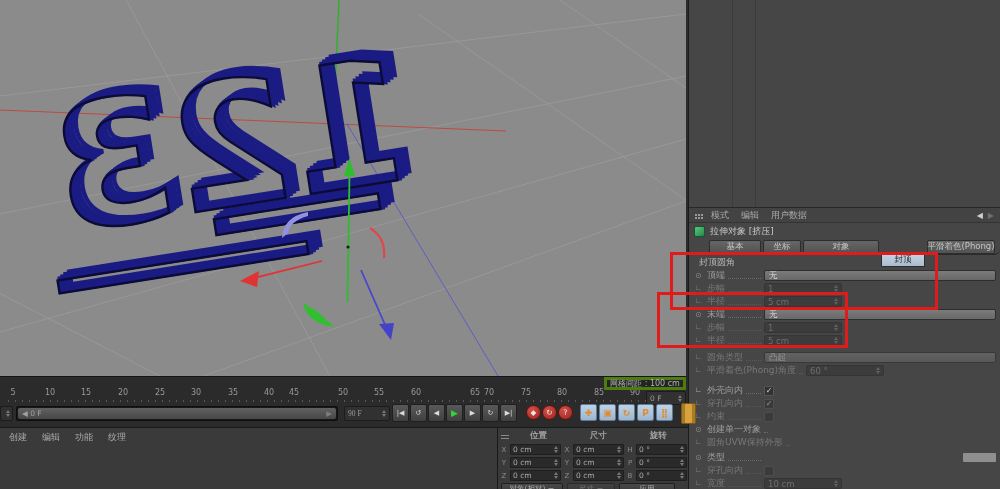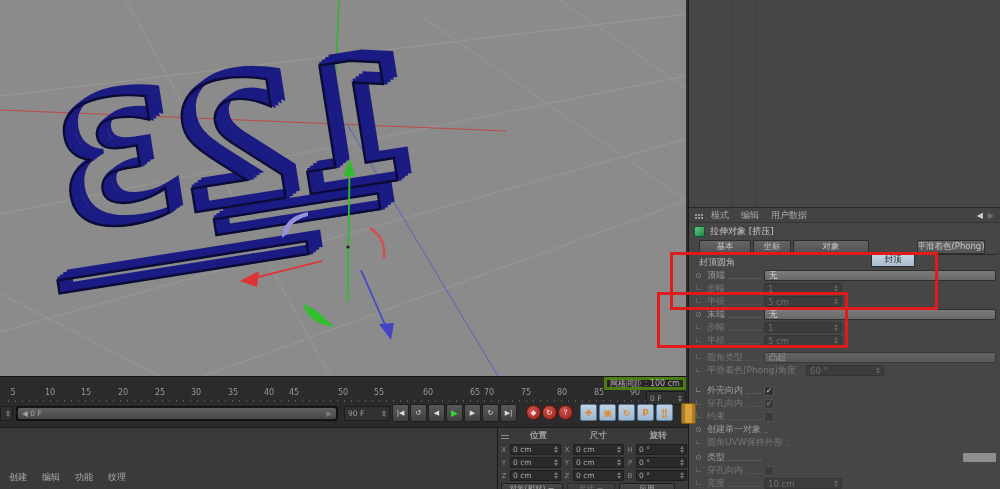--- a/index.html
+++ b/index.html
@@ -19,21 +19,21 @@
     background:#2b2b2b; border-top:1px solid #151515; }
   .tick { position:absolute; top:11px; width:20px; text-align:center; font-size:8px; color:#999; }
   .tickdots { position:absolute; left:8px; top:23px; width:648px; height:2px;
     background:repeating-linear-gradient(90deg,#585858 0,#585858 1px,transparent 1px,transparent 7px); }
   .gridbadge { position:absolute; left:604px; top:0; width:82px; height:13px; background:#242424;
     border:3px solid #4d7c0f; color:#b2b2b2; font-size:8px; display:flex; align-items:center; justify-content:center; white-space:nowrap; }
   .spinbox-s { background:#313131; border:1px solid #1c1c1c; border-radius:2px; color:#9c9c9c;
     font-size:7.5px; display:flex; align-items:center; justify-content:space-between; padding:0 3px; }
   .framespin { position:absolute; left:646px; top:14px; width:40px; height:14px; }
   .minispin  { position:absolute; left:0; top:29px; width:13px; height:15px; justify-content:center; }
-  .endspin   { position:absolute; left:344px; top:29px; width:46px; height:15px; }
+  .endspin   { position:absolute; left:344px; top:29px; width:46px; height:15px;font-family:Liberation Serif, serif; }
   .rangeslider { position:absolute; left:16px; top:29px; width:322px; height:15px;
     background:#181818; border:1px solid #0e0e0e; border-radius:2px; padding:1px; }
   .rangebar { height:100%; background:linear-gradient(#616161,#474747); border-radius:2px;
     display:flex; align-items:center; justify-content:space-between; padding:0 4px; font-size:7.5px; color:#a2a2a2; }
   .updn { display:inline-flex; flex-direction:column; gap:1px; margin-left:2px; }
   .updn i { width:0; height:0; border-left:2.5px solid transparent; border-right:2.5px solid transparent; }
   .updn .u { border-bottom:3px solid #787878; }
   .updn .d { border-top:3px solid #787878; }
   .transport { position:absolute; left:392px; top:27px; display:flex; gap:1px; }
   .tbtn { width:17px; height:18px; background:linear-gradient(#595959,#404040); border:1px solid #1f1f1f;
@@ -43,21 +43,21 @@
   .rbtn { width:15px; height:15px; border-radius:50%; background:radial-gradient(circle at 35% 30%,#d05048,#9c241e);
     border:1px solid #5e120e; color:#f4e2e0; font-size:7.5px; display:flex; align-items:center; justify-content:center; }
   .toggroup { position:absolute; left:580px; top:27px; display:flex; gap:2px; }
   .obtn { width:17px; height:17px; background:linear-gradient(#bed2e6,#9cb6d0); border:1px solid #5c7a99;
     border-radius:2px; color:#e2892a; font-weight:bold; font-size:9px; display:flex; align-items:center; justify-content:center; }
   .filmicon { position:absolute; left:681px; top:403px; width:15px; height:21px; background:#d9a23d;
     border:1px solid #7c5a16; border-radius:2px; box-shadow:inset 3px 0 0 #a87c24, inset -3px 0 0 #a87c24; z-index:20; }
 
   
   .matpanel { position:absolute; left:0; top:427px; width:497px; height:62px; background:#3a3a3a; border-top:1px solid #191919; }
-  .matmenu { display:flex; gap:15px; padding:3px 0 0 9px;margin-top:40px; }
+  .matmenu { display:flex; gap:15px; padding:3px 0 0 9px; }
   .menuitem { font-size:9px; color:#ababab; white-space:nowrap; }
 
   
   .coordpanel { position:absolute; left:497px; top:427px; width:191px; height:62px; background:#3a3a3a;
     border-top:1px solid #191919; border-left:1px solid #191919; }
   .coordhead { display:flex; padding-top:2px;font-weight:bold; }
   .coordhead .h { width:62px; text-align:center; font-size:8.5px; color:#a2a2a2; }
   .gridico { width:8px; height:6px; margin:3px 0 0 3px;
     background:repeating-linear-gradient(0deg,#8b8b8b 0,#8b8b8b 1px,transparent 1px,transparent 3px); }
   .crow { display:flex; gap:2px; padding-left:2px; margin-top:2px; align-items:center; }
@@ -73,21 +73,21 @@
   .rightpanel { position:absolute; left:688px; top:0; width:312px; height:489px; background:#464646; border-left:1px solid #1a1a1a; }
   .vline { position:absolute; top:0; width:1px; height:207px; background:#3c3c3c; }
   .rp-menubar { position:absolute; left:0; top:207px; width:100%; height:16px; background:#434343;
     border-top:1px solid #282828; border-bottom:1px solid #343434; display:flex; align-items:center; padding:0 6px; gap:12px; }
   .dots6 { width:2px; height:2px; background:#9a9a9a; margin-right:2px;
     box-shadow:3px 0 #9a9a9a,6px 0 #9a9a9a,0 3px #9a9a9a,3px 3px #9a9a9a,6px 3px #9a9a9a; }
   .navarrows { margin-left:auto; display:flex; gap:5px; font-size:8px; }
   .rp-objrow { position:absolute; left:0; top:224px; width:100%; height:15px; display:flex; align-items:center; padding:0 5px; }
   .objicon { width:11px; height:11px; border-radius:2px; background:linear-gradient(140deg,#5ec77e,#23884b); border:1px solid #145530; }
   .objtitle { font-size:9px; color:#c9c9c9; margin-left:5px; white-space:nowrap; }
-  .rp-tabs { position:absolute; left:0; top:240px; width:100%; height:15px; display:flex; gap:2px; padding-left:10px; border-bottom:1px solid #2a2a2a;border-radius:6px; }
+  .rp-tabs { position:absolute; left:0; top:240px; width:100%; height:15px; display:flex; gap:2px; padding-left:20px; border-bottom:1px solid #2a2a2a;border-radius:6px; }
   .tab { height:14px; border-radius:2px 2px 0 0; background:linear-gradient(#666,#525252); border:1px solid #2d2d2d;
     font-size:8.5px; color:#c4c4c4; display:flex; align-items:center; justify-content:center; white-space:nowrap; }
   .tab.active { background:linear-gradient(#c6d4e3,#a9bccf); color:#1c1c1c;margin-top:13px; }
   .rp-section { position:absolute; left:0; top:256px; width:100%; height:13px; font-size:9px; color:#bcbcbc; padding-left:10px; }
   .rp-rows { position:absolute; left:0; top:269px; width:100%; }
   .attr-row { display:flex; align-items:center; height:13px; padding:0 4px 0 6px; font-size:9px; color:#9f9f9f; }
   .attr-row .pre { width:12px; font-size:8px; color:#8a8a8a; flex:none; }
   .attr-row .lbl { white-space:nowrap; }
   .attr-row .dots { flex:1; border-bottom:1px dotted #6c6c6c; margin:0 3px; height:7px; min-width:4px; }
   .attr-row .widget { width:232px; flex:none; display:flex; align-items:center; }
@@ -188,21 +188,21 @@
     <span class="tick" style="left:40px">10</span>
     <span class="tick" style="left:76px">15</span>
     <span class="tick" style="left:113px">20</span>
     <span class="tick" style="left:150px">25</span>
     <span class="tick" style="left:186px">30</span>
     <span class="tick" style="left:223px">35</span>
     <span class="tick" style="left:259px">40</span>
     <span class="tick" style="left:284px">45</span>
     <span class="tick" style="left:333px">50</span>
     <span class="tick" style="left:369px">55</span>
-    <span class="tick" style="left:418px">60</span>
+    <span class="tick" style="left:406px">60</span>
     <span class="tick" style="left:465px">65</span>
     <span class="tick" style="left:479px">70</span>
     <span class="tick" style="left:516px">75</span>
     <span class="tick" style="left:552px">80</span>
     <span class="tick" style="left:589px">85</span>
     <span class="tick" style="left:625px">90</span>
     <div class="tickdots"></div>
 
     <div class="gridbadge">网格间距 : 100 cm</div>
 

